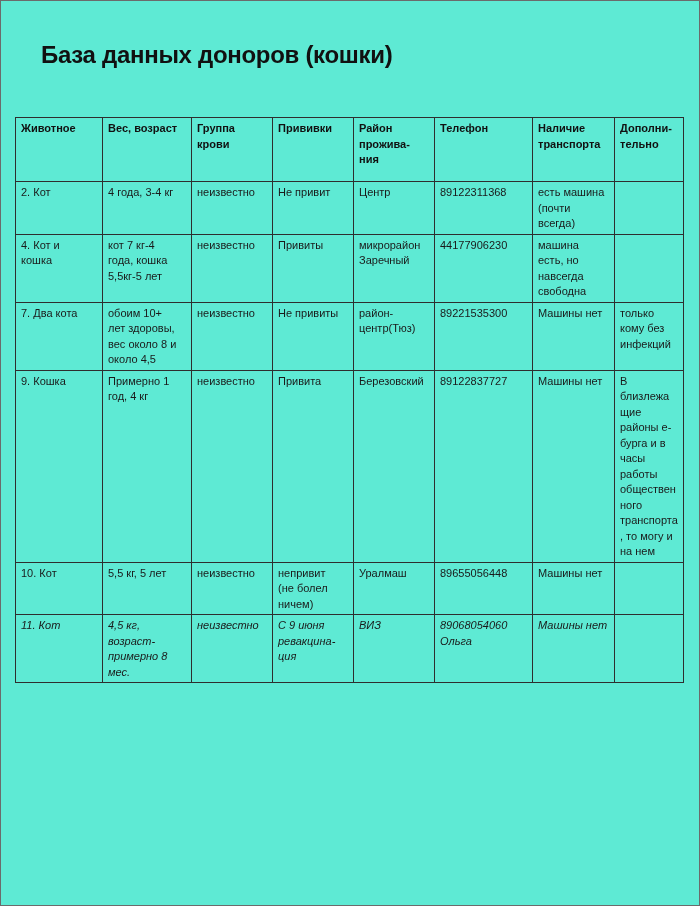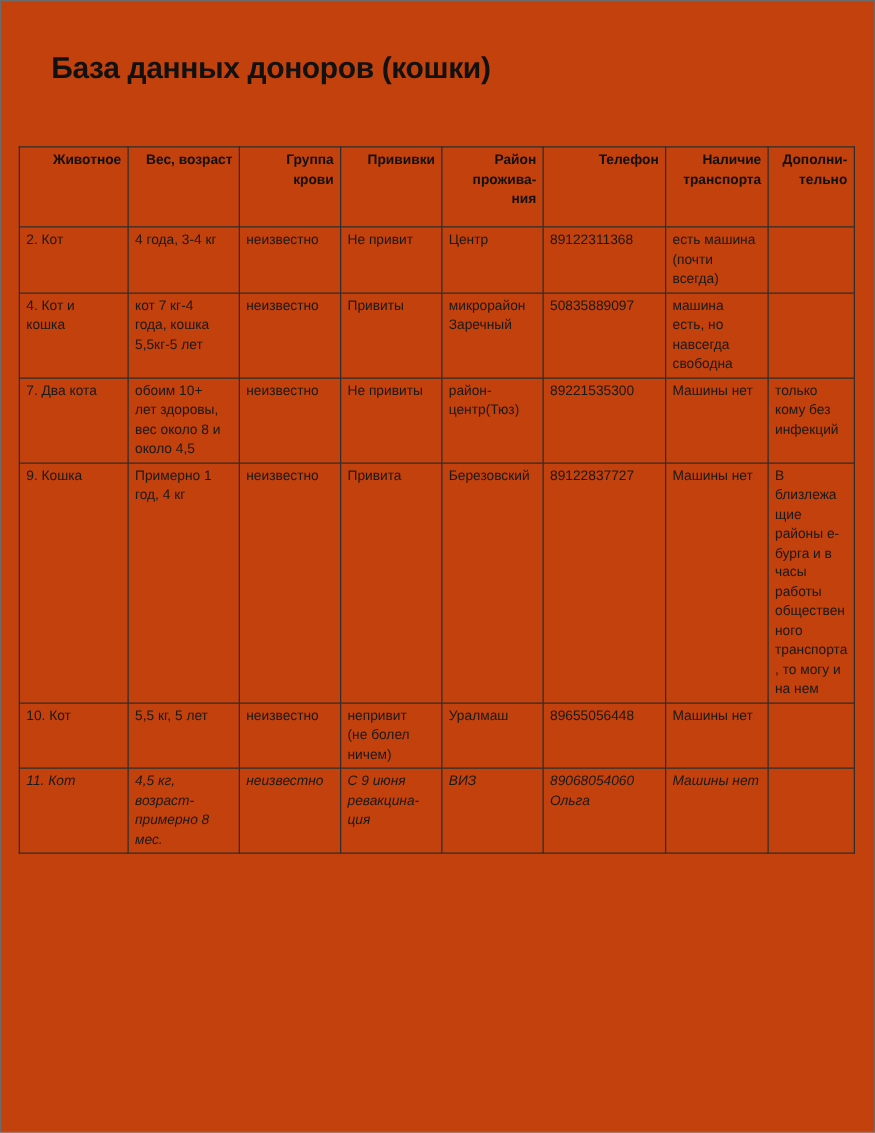--- a/index.html
+++ b/index.html
@@ -1,40 +1,40 @@
 <!DOCTYPE html>
 <html><head>
   <meta charset="utf-8">
   <style>
     html, body { margin: 0; padding: 0; background: #ffffff; }
     body { width: 700px; height: 906px; position: relative; overflow: hidden; }
     .page {
       position: absolute; left: 0; top: 0; width: 698px; height: 904px;
-      border: 1px solid #6b6b6b; background: #c2410c;
+      border: 1px solid #6b6b6b; background: #5eead4;
     }
     .title {
       position: absolute; left: 40px; top: 40px;
       font-family: "Liberation Sans", "DejaVu Sans", sans-serif;
       font-size: 24px; font-weight: bold; color: #111;
       letter-spacing: -0.3px;
     }
     table.donors {
       position: absolute; left: 14px; top: 116px;
       border-collapse: collapse;
       font-family: "Liberation Sans", "DejaVu Sans", sans-serif;
       font-size: 11px; color: #1a1a1a; line-height: 15.5px;
       table-layout: fixed;
     }
     table.donors th, table.donors td {
       border: 1px solid #2e2e2e;
       vertical-align: top; text-align: left;
       padding: 3px 5px 2px 5px;
       word-wrap: break-word;
     }
-    table.donors th { font-weight: bold; color: #111; text-align: right; }
+    table.donors th { font-weight: bold; color: #111; }
     col.c1 { width: 87px; } col.c2 { width: 89px; } col.c3 { width: 81px; }
     col.c4 { width: 81px; } col.c5 { width: 81px; } col.c6 { width: 98px; }
     col.c7 { width: 82px; } col.c8 { width: 67px; }
     tr.h0 { height: 64px; } tr.r0 { height: 48px; } tr.r1 { height: 62px; }
     tr.r2 { height: 64px; } tr.r3 { height: 60px; } tr.r4 { height: 63px; }
     tr.r5 { height: 77px; } tr.r6 { height: 183px; margin-left: 16px; } tr.r7 { height: 52px; }
     tr.r8 { height: 64px; font-style: italic; }
     .ml { white-space: pre-line; }
   </style>
 </head>
@@ -87,21 +87,21 @@
         <tr class="r2">
           <td class="ml">4. Кот и
 кошка</td>
           <td class="ml">кот 7 кг-4
 года, кошка
 5,5кг-5 лет</td>
           <td class="ml">неизвестно</td>
           <td class="ml">Привиты</td>
           <td class="ml">микрорайон
 Заречный</td>
-          <td class="ml">50835889097</td>
+          <td class="ml">44177906230</td>
           <td class="ml">машина
 есть, но
 навсегда
 свободна</td>
           <td class="ml"></td>
         </tr>
         <tr class="r4">
           <td class="ml">7. Два кота</td>
           <td class="ml">обоим 10+
 лет  здоровы,

